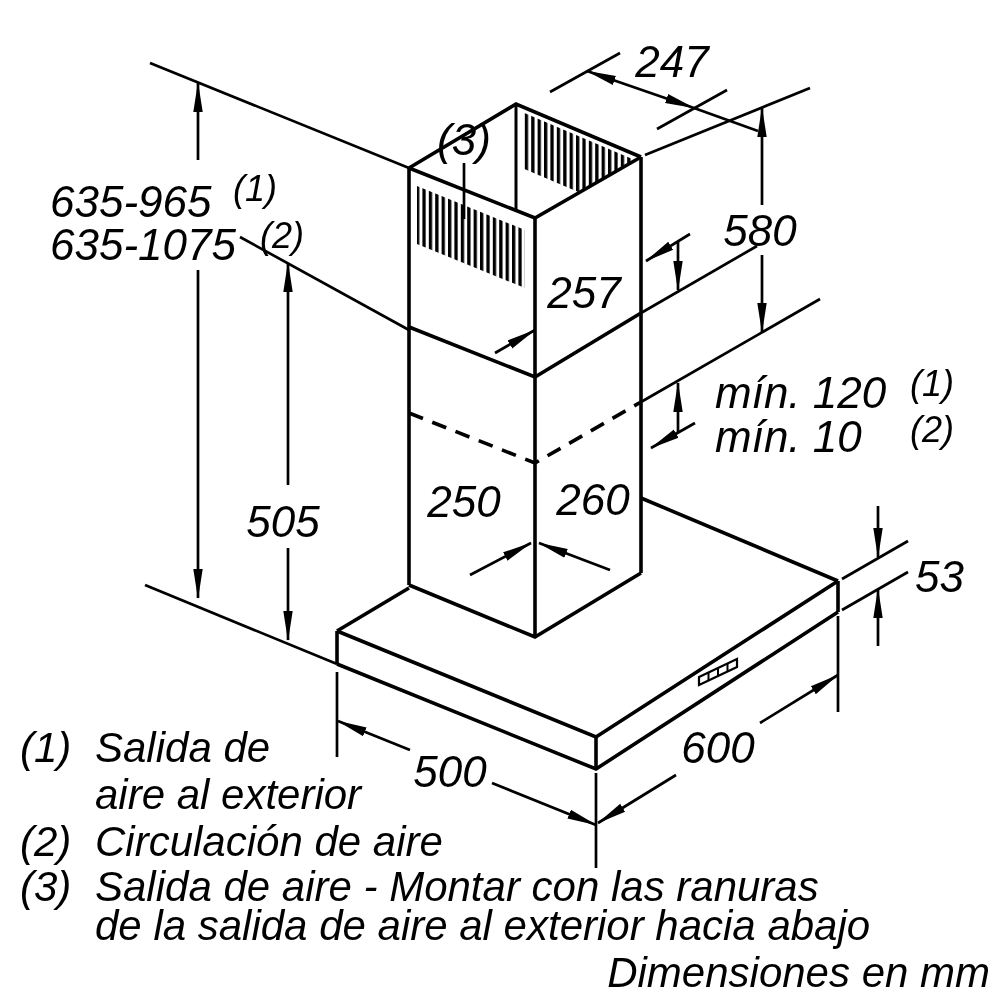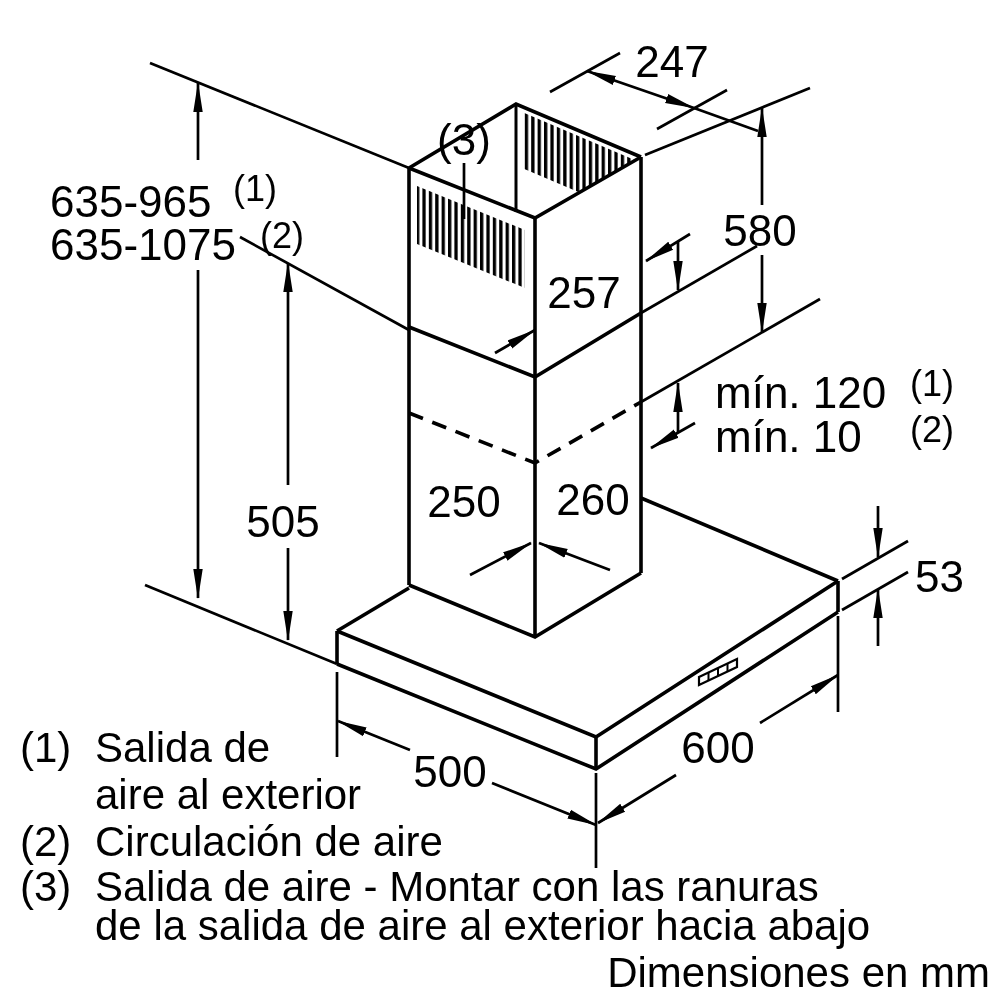--- a/index.html
+++ b/index.html
@@ -2,20 +2,21 @@
 <html><head>
 <meta charset="utf-8">
 <style>
   html, body { margin: 0; padding: 0; background: #ffffff; }
   .stage {
     position: relative;
     width: 1000px;
     height: 1000px;
     background: #ffffff;
     overflow: hidden;
+    font-style: italic;
   }
   svg { display: block; }
   .part-line   { fill: none; stroke: #000; stroke-width: 3.6; stroke-linejoin: miter; }
   .part-thin   { fill: none; stroke: #000; stroke-width: 3;   }
   .dashed-line { fill: none; stroke: #000; stroke-width: 3.6; stroke-dasharray: 15 10; }
   .dim-line    { fill: none; stroke: #000; stroke-width: 2.7; }
   .ext-line    { fill: none; stroke: #000; stroke-width: 2.7; }
   .btn-line    { fill: #ffffff; stroke: #000; stroke-width: 2.2; }
   .btn-tick    { fill: none; stroke: #000; stroke-width: 2; }
   text {

